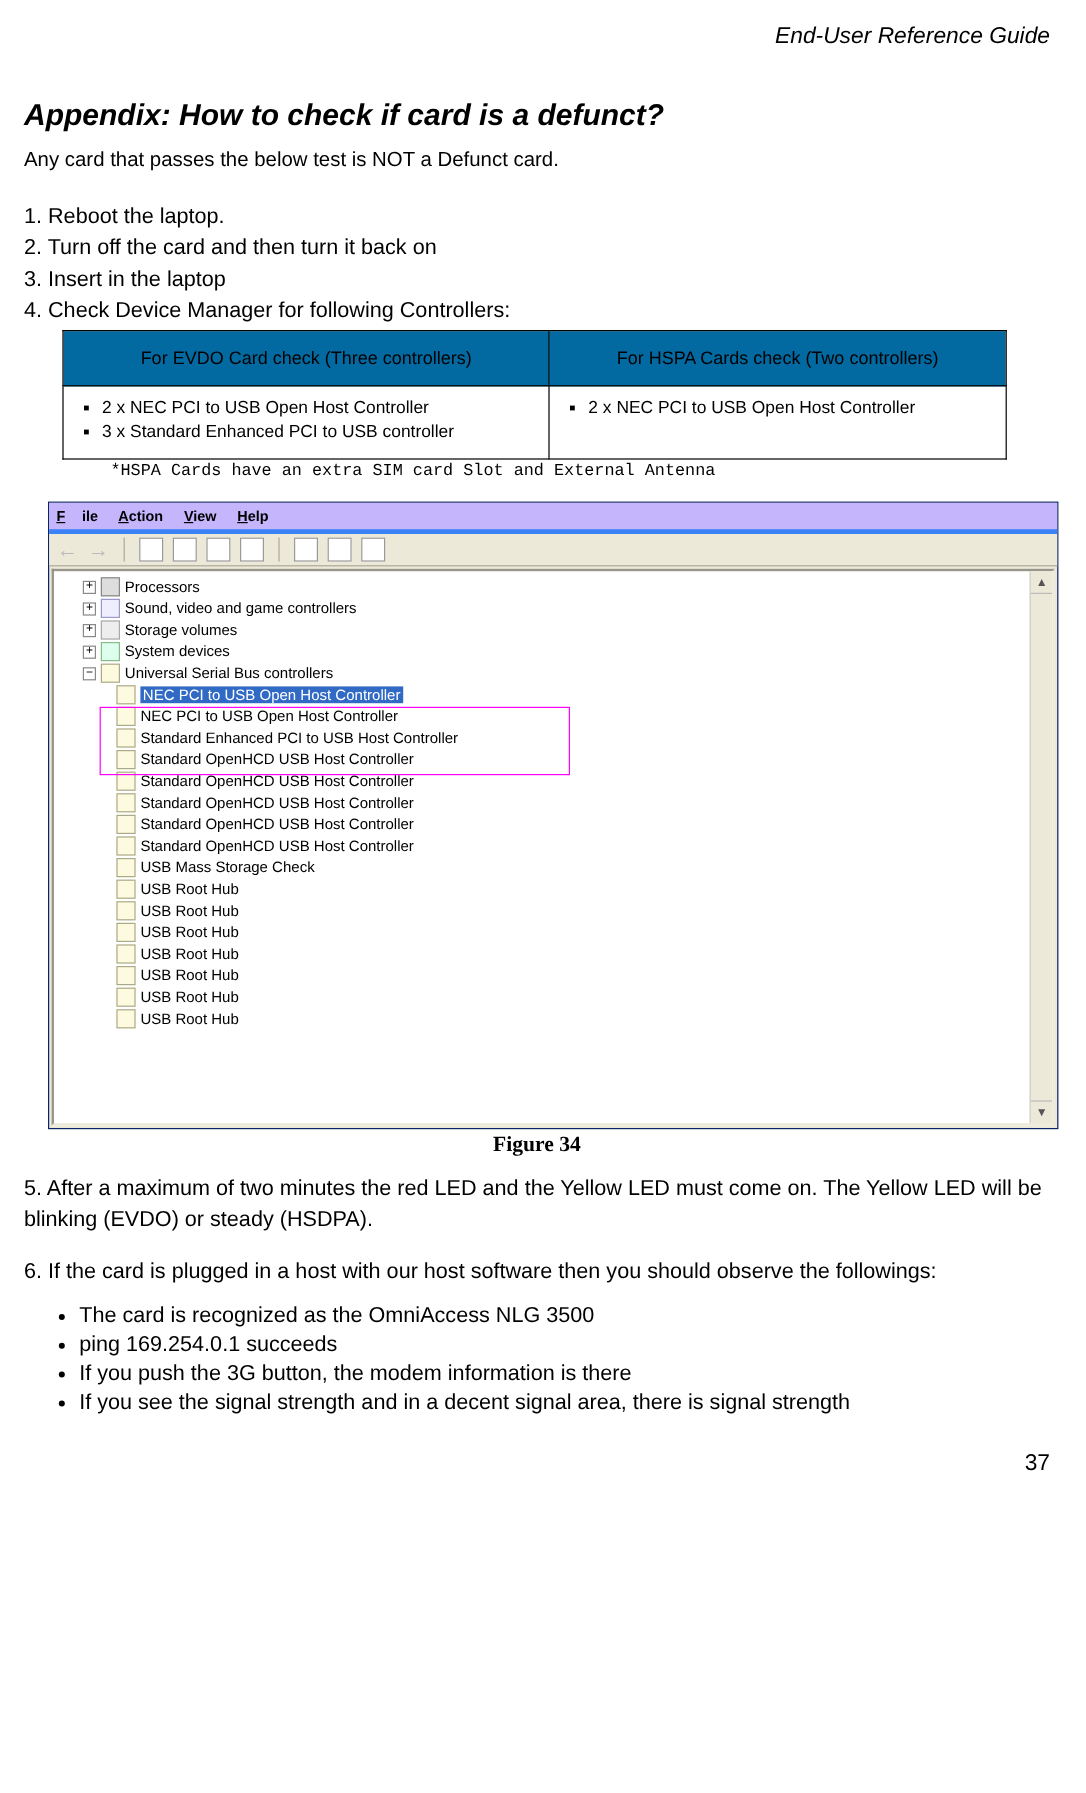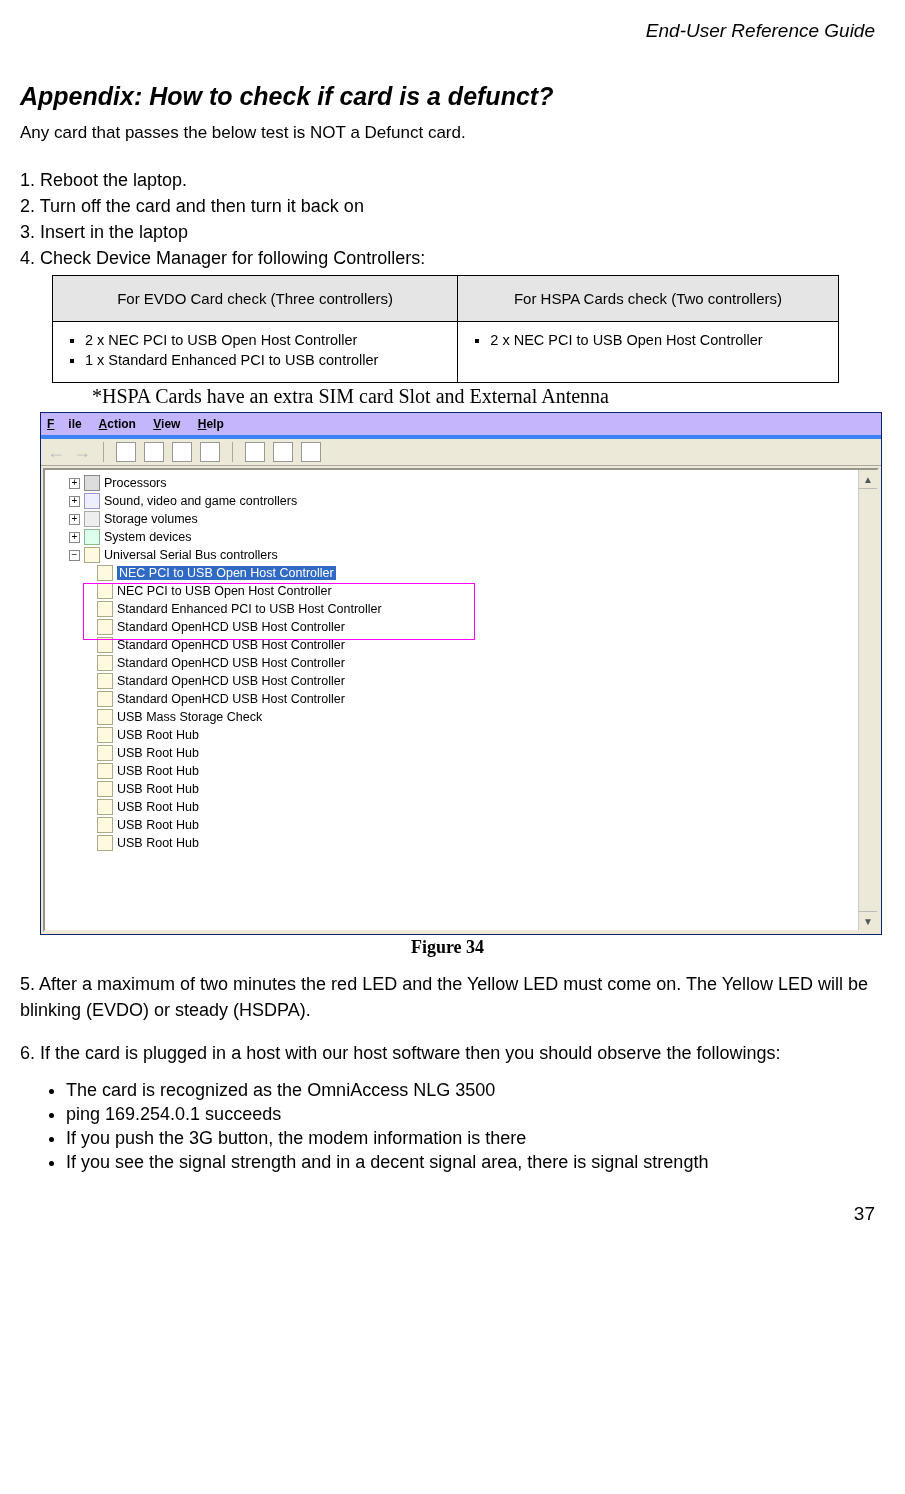--- a/index.html
+++ b/index.html
@@ -36,43 +36,43 @@
     border-collapse: collapse;
     width: 92%;
     margin: 4px 0 0 32px;
     font-size: 15px;
   }
   table.controllers th, table.controllers td {
     border: 1px solid #000;
     vertical-align: top;
   }
   table.controllers th {
-    background: #e5e5e5;
+    background: #0369a1;
     font-weight: normal;
     text-align: center;
     padding: 14px 8px;
   }
   table.controllers td {
     padding: 6px 14px 10px 10px;
   }
   ul.cell-list {
     margin: 0;
     padding-left: 22px;
     list-style: square;
   }
   ul.cell-list li {
     margin: 4px 0;
     font-size: 14.5px;
   }
   .footnote {
-    font-family: Liberation Serif, serif;
-    font-size: 20px;
+    font-family: Liberation Mono, monospace;
+    font-size: 14px;
     margin-left: 72px;
     margin-top: 2px;
-    margin-bottom: 4px;
+    margin-bottom: 17px;
   }
   
   .dm-window {
     width: 840px;
     margin: 0 0 0 20px;
     border: 1px solid #0a246a;
     font-family: Tahoma, sans-serif;
     font-size: 12px;
     background: #ece9d8;
   }
@@ -210,21 +210,21 @@
 <table class="controllers">
   <tbody>
       <tr>
     <th>For EVDO Card check (Three controllers)</th>
     <th>For HSPA Cards check (Two controllers)</th>
   </tr>
   <tr>
     <td>
       <ul class="cell-list">
         <li>2 x NEC PCI to USB Open Host Controller</li>
-        <li>1 x Standard Enhanced PCI to USB controller</li>
+        <li>3 x Standard Enhanced PCI to USB controller</li>
       </ul>
     </td>
     <td>
       <ul class="cell-list">
         <li>2 x NEC PCI to USB Open Host Controller</li>
       </ul>
     </td>
   </tr>
 </tbody>
   </table>

